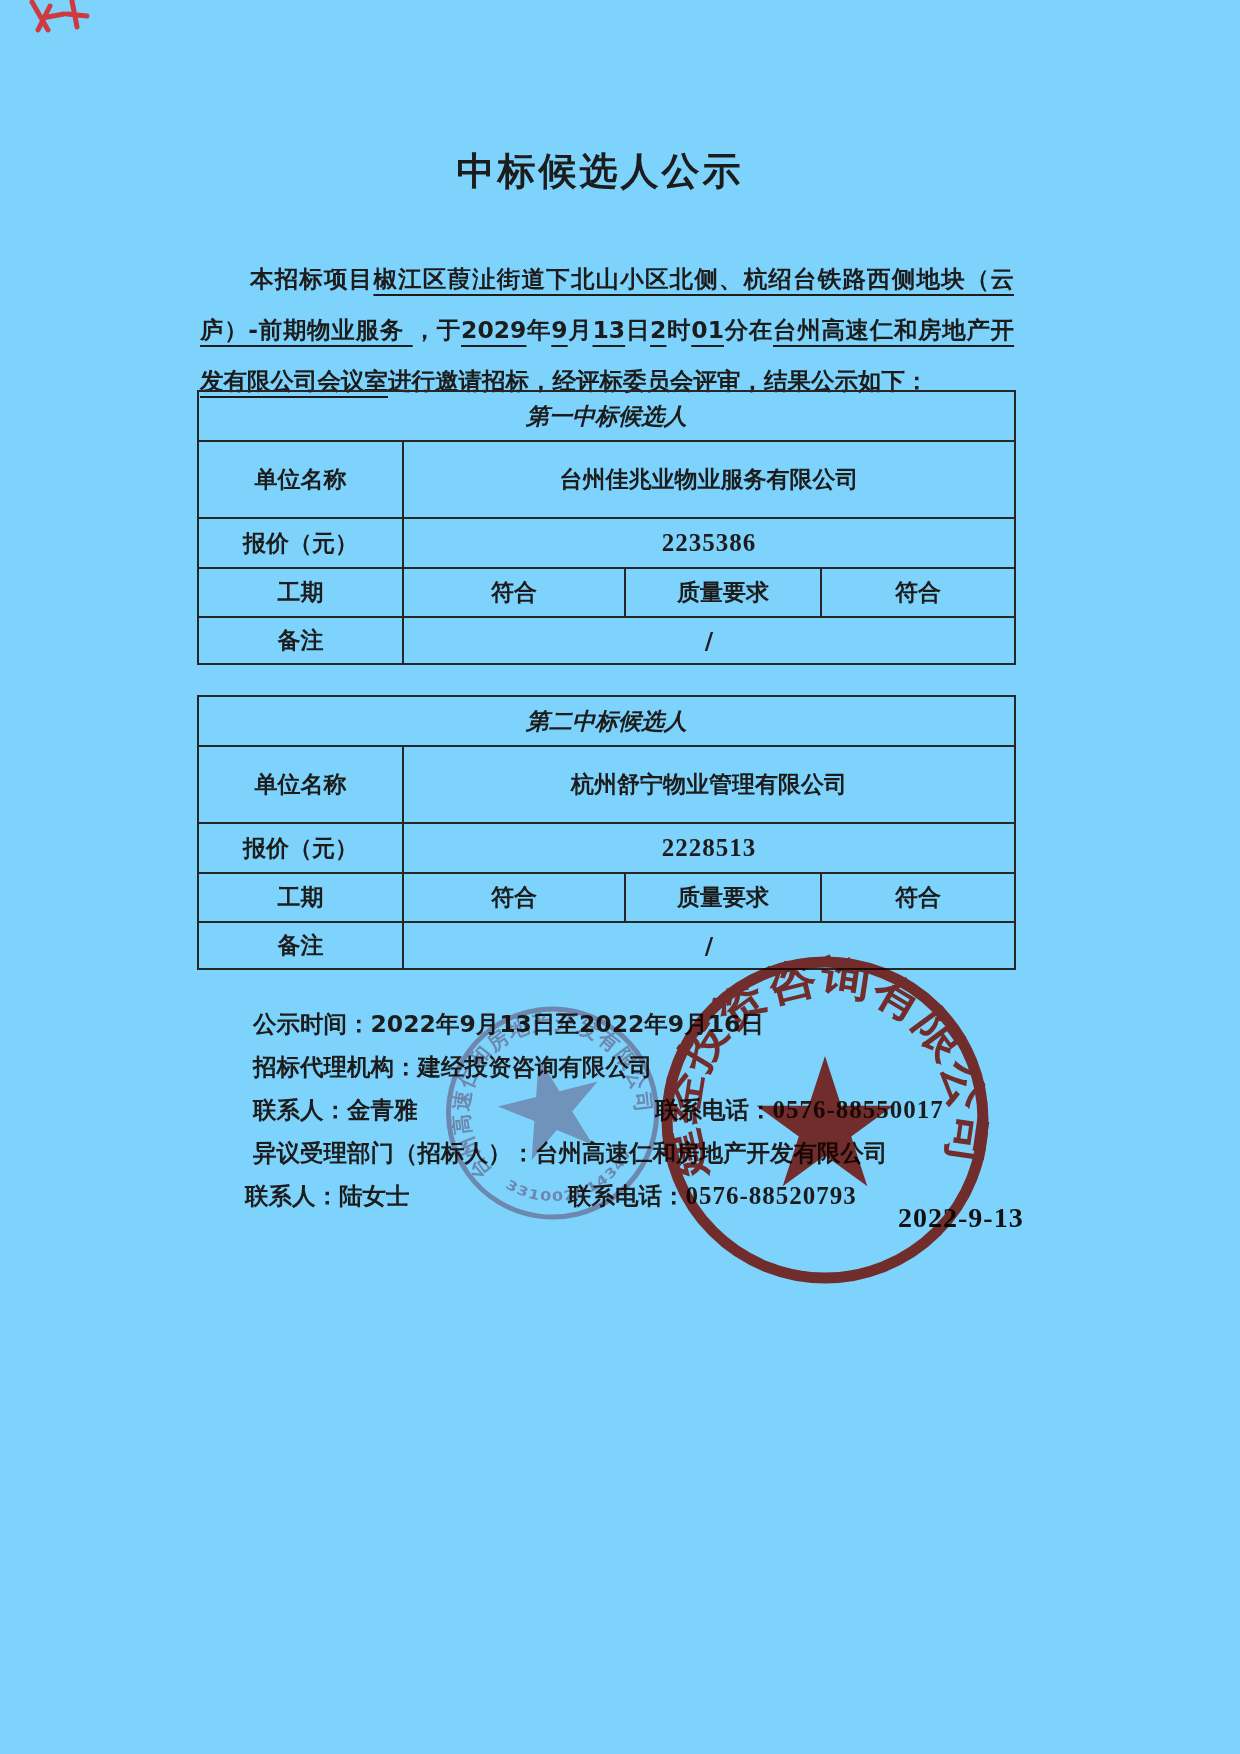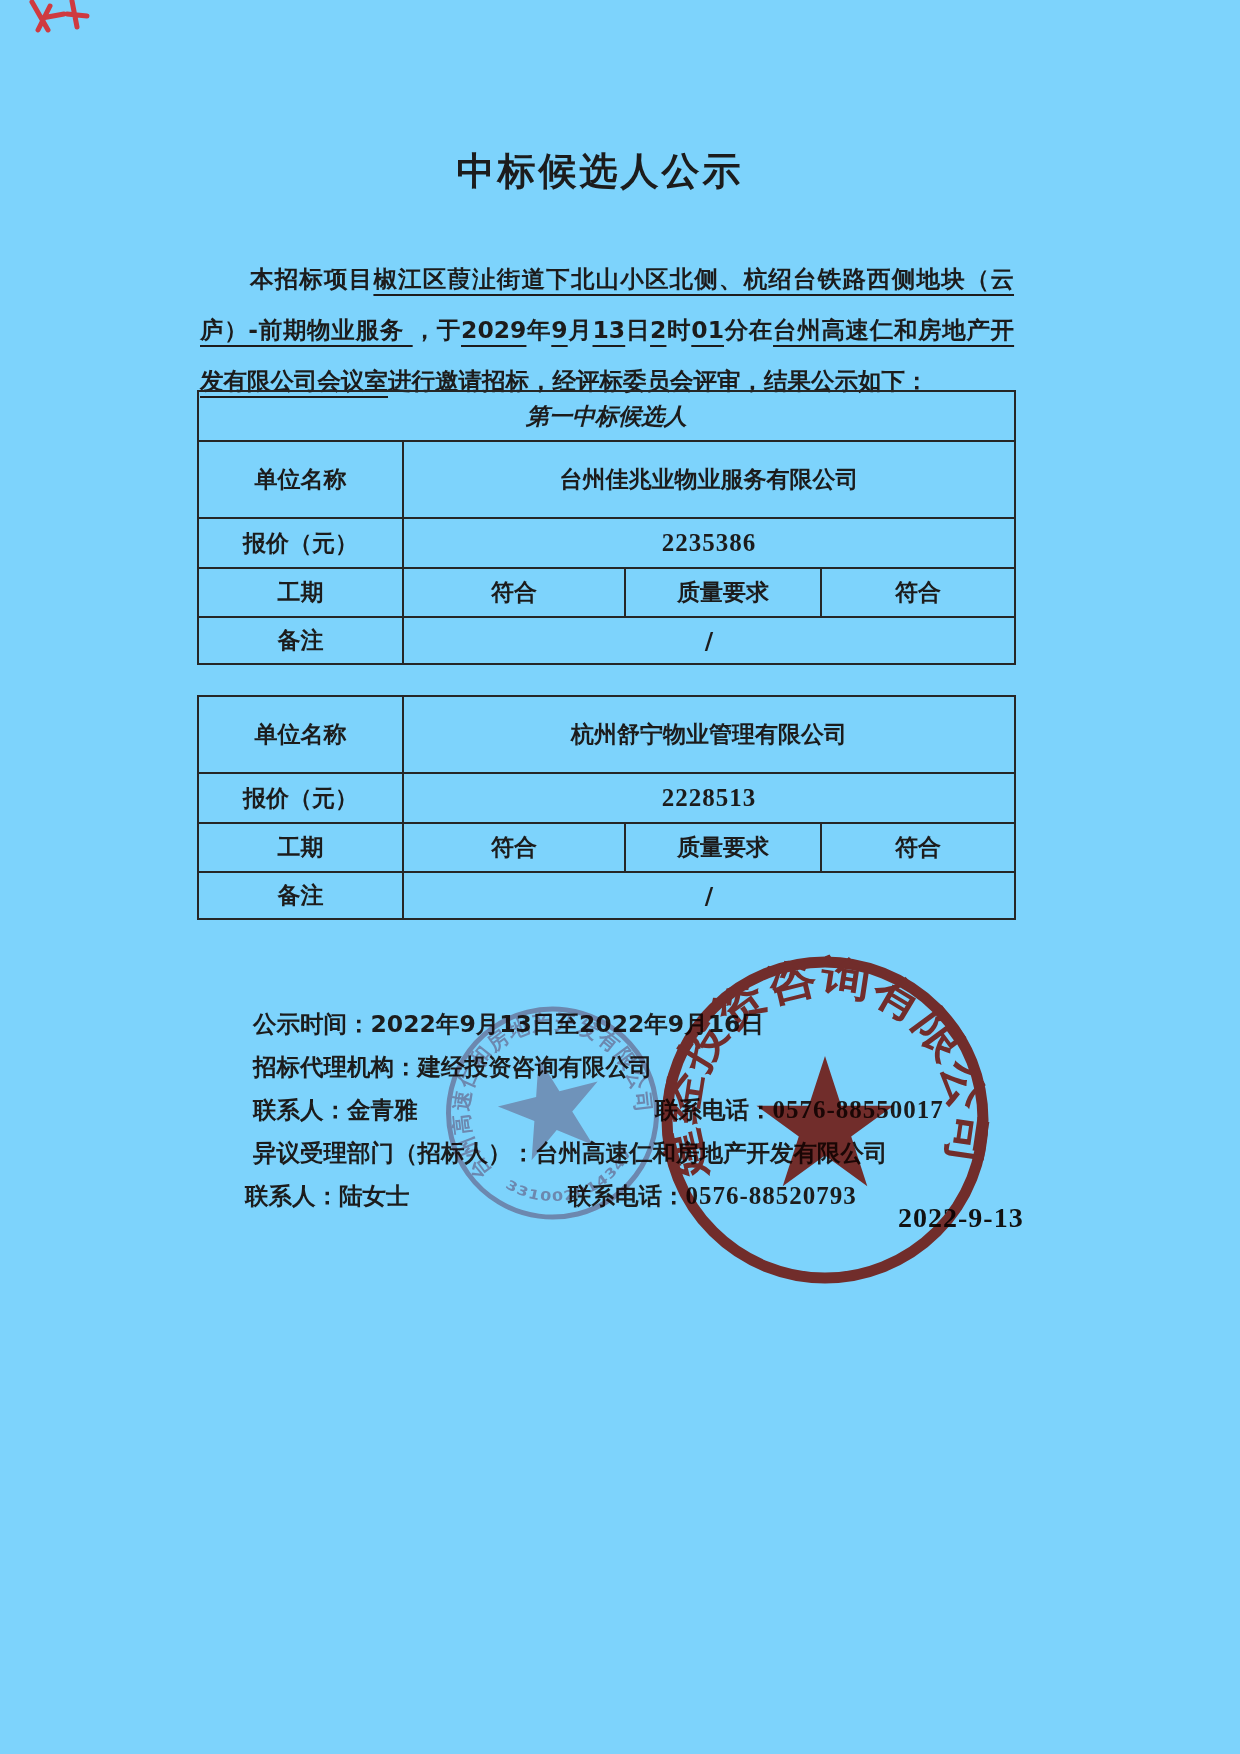--- a/index.html
+++ b/index.html
@@ -104,20 +104,23 @@
   </table>
 
   <table class="bid-table t2">
     <colgroup>
         <col class="col-c1">
         <col class="col-c2">
         <col class="col-c3">
         <col class="col-c4">
       </colgroup>
     <tbody>
+      <tr class="r-head">
+        <td colspan="4">第二中标候选人</td>
+      </tr>
       <tr class="r-company">
         <td>单位名称</td>
         <td colspan="3">杭州舒宁物业管理有限公司</td>
       </tr>
       <tr class="r-price">
         <td>报价（元）</td>
         <td colspan="3" class="num">2228513</td>
       </tr>
       <tr class="r-duration">
         <td>工期</td>

